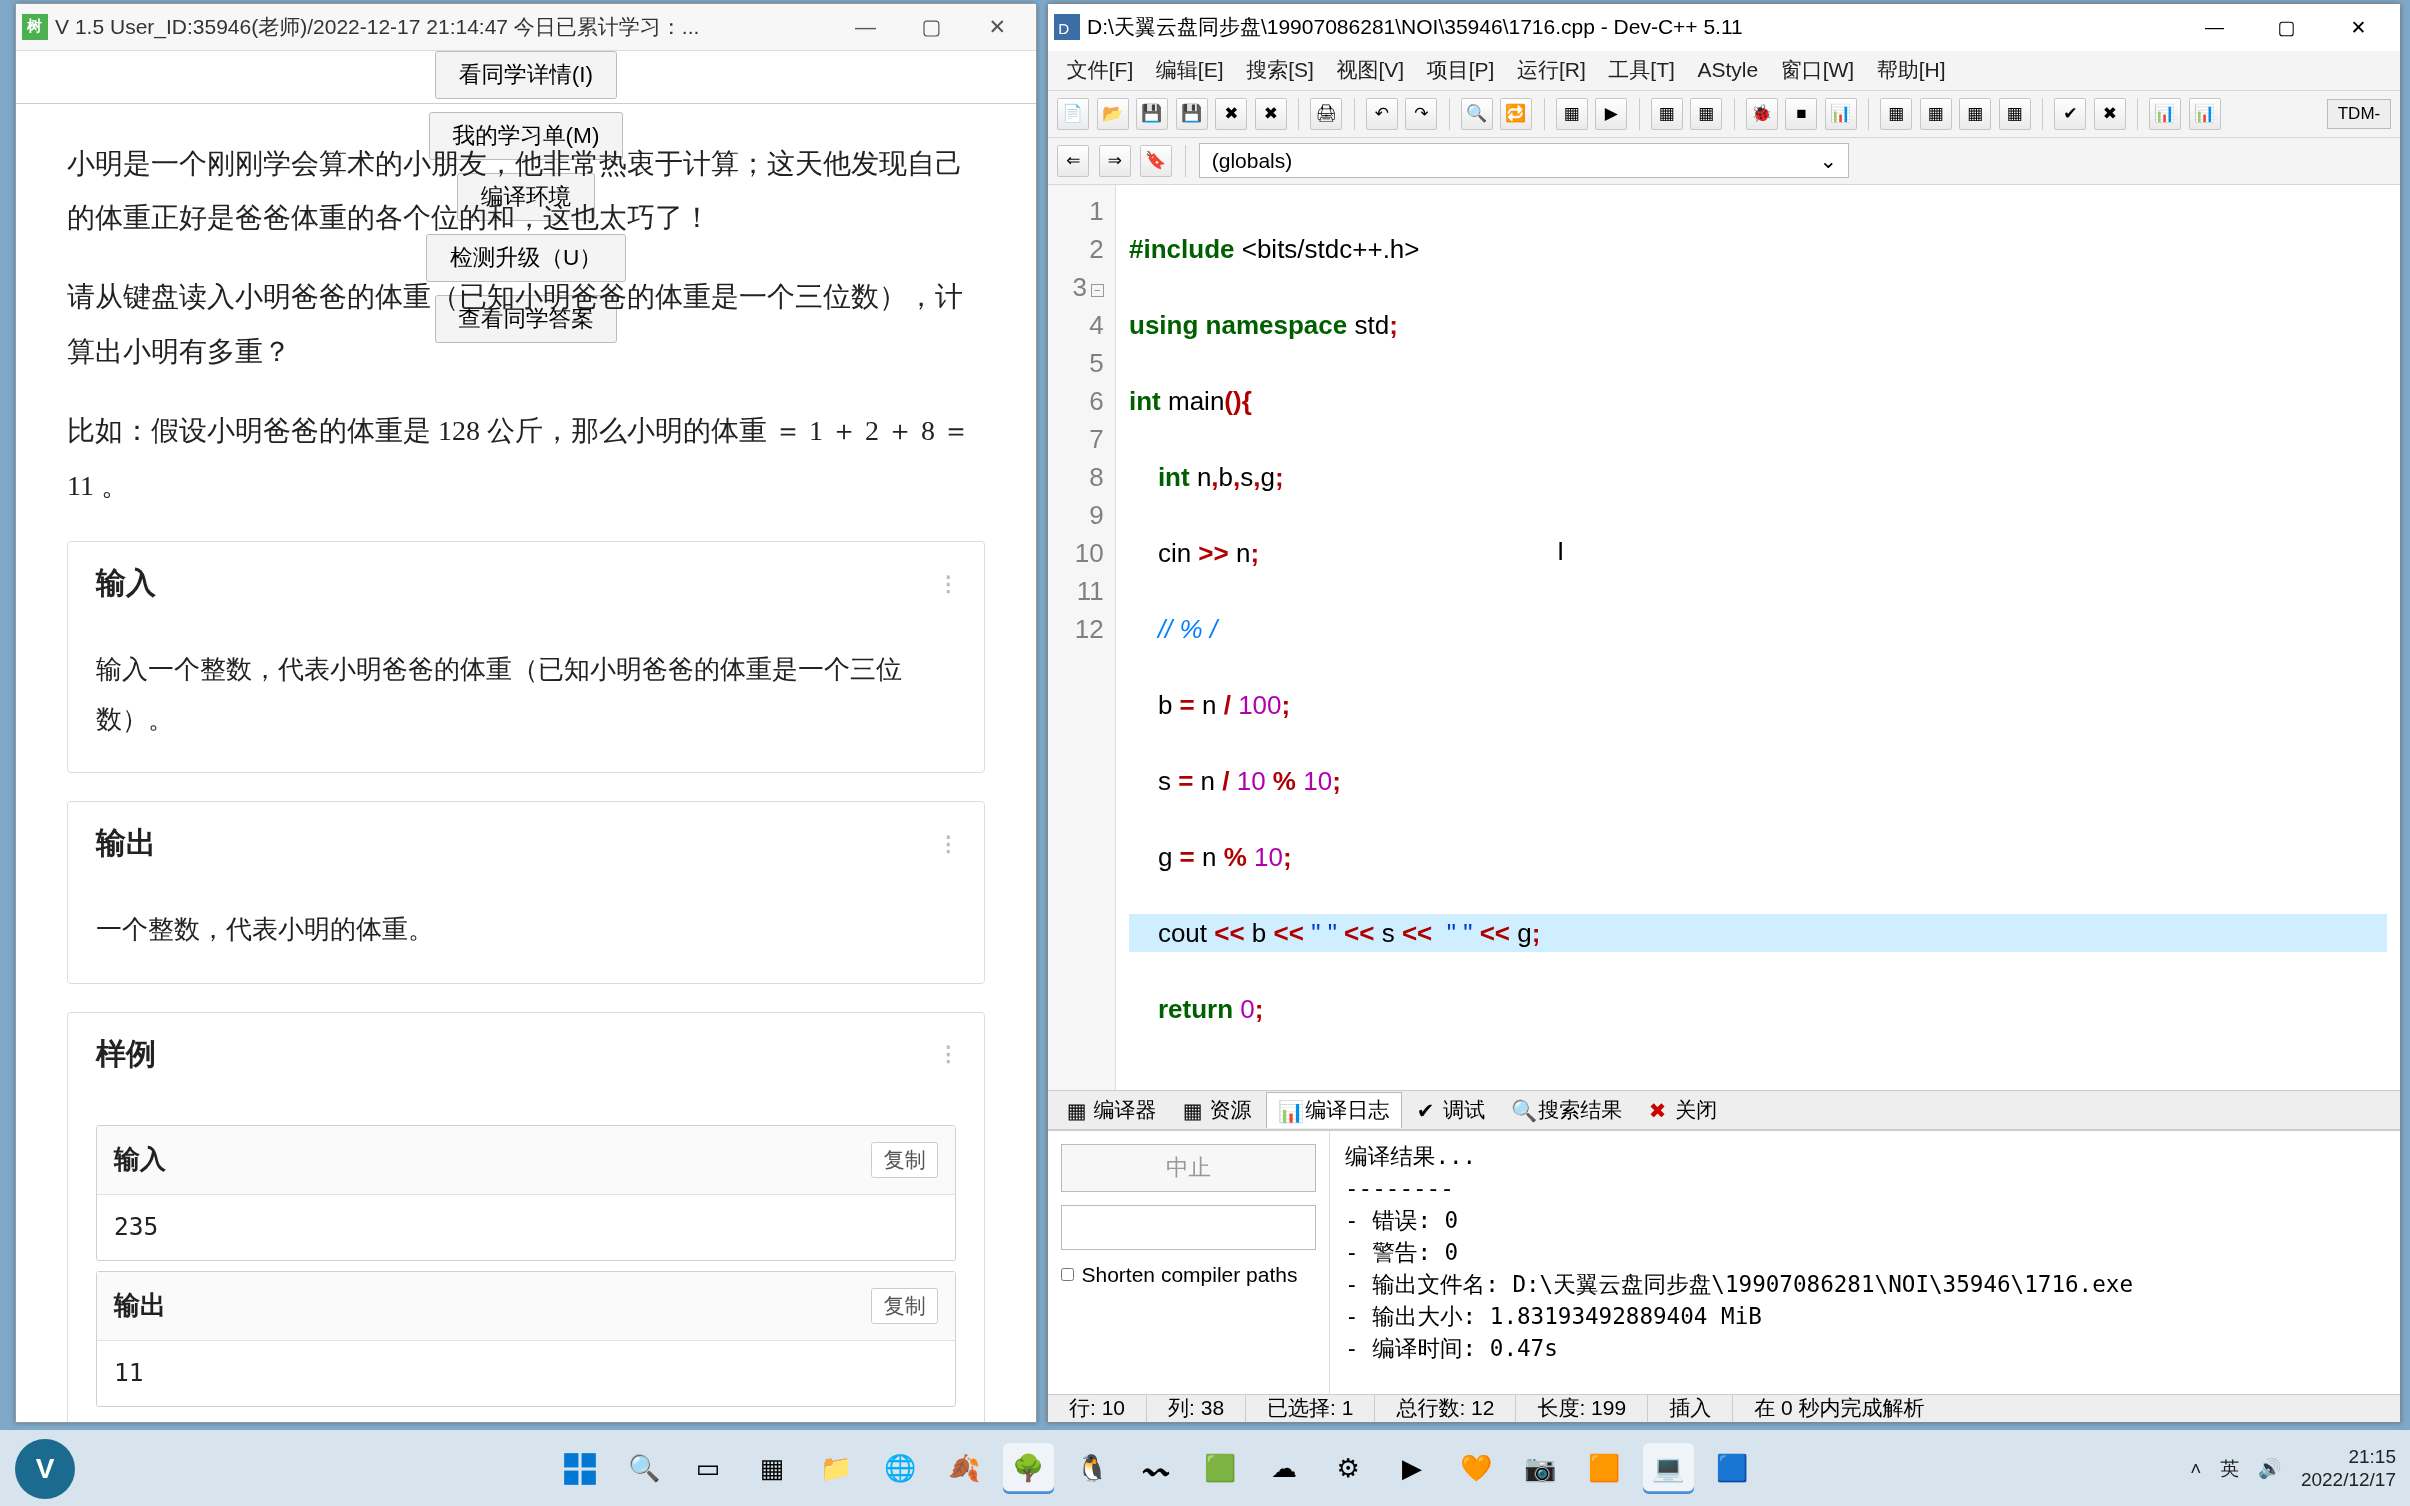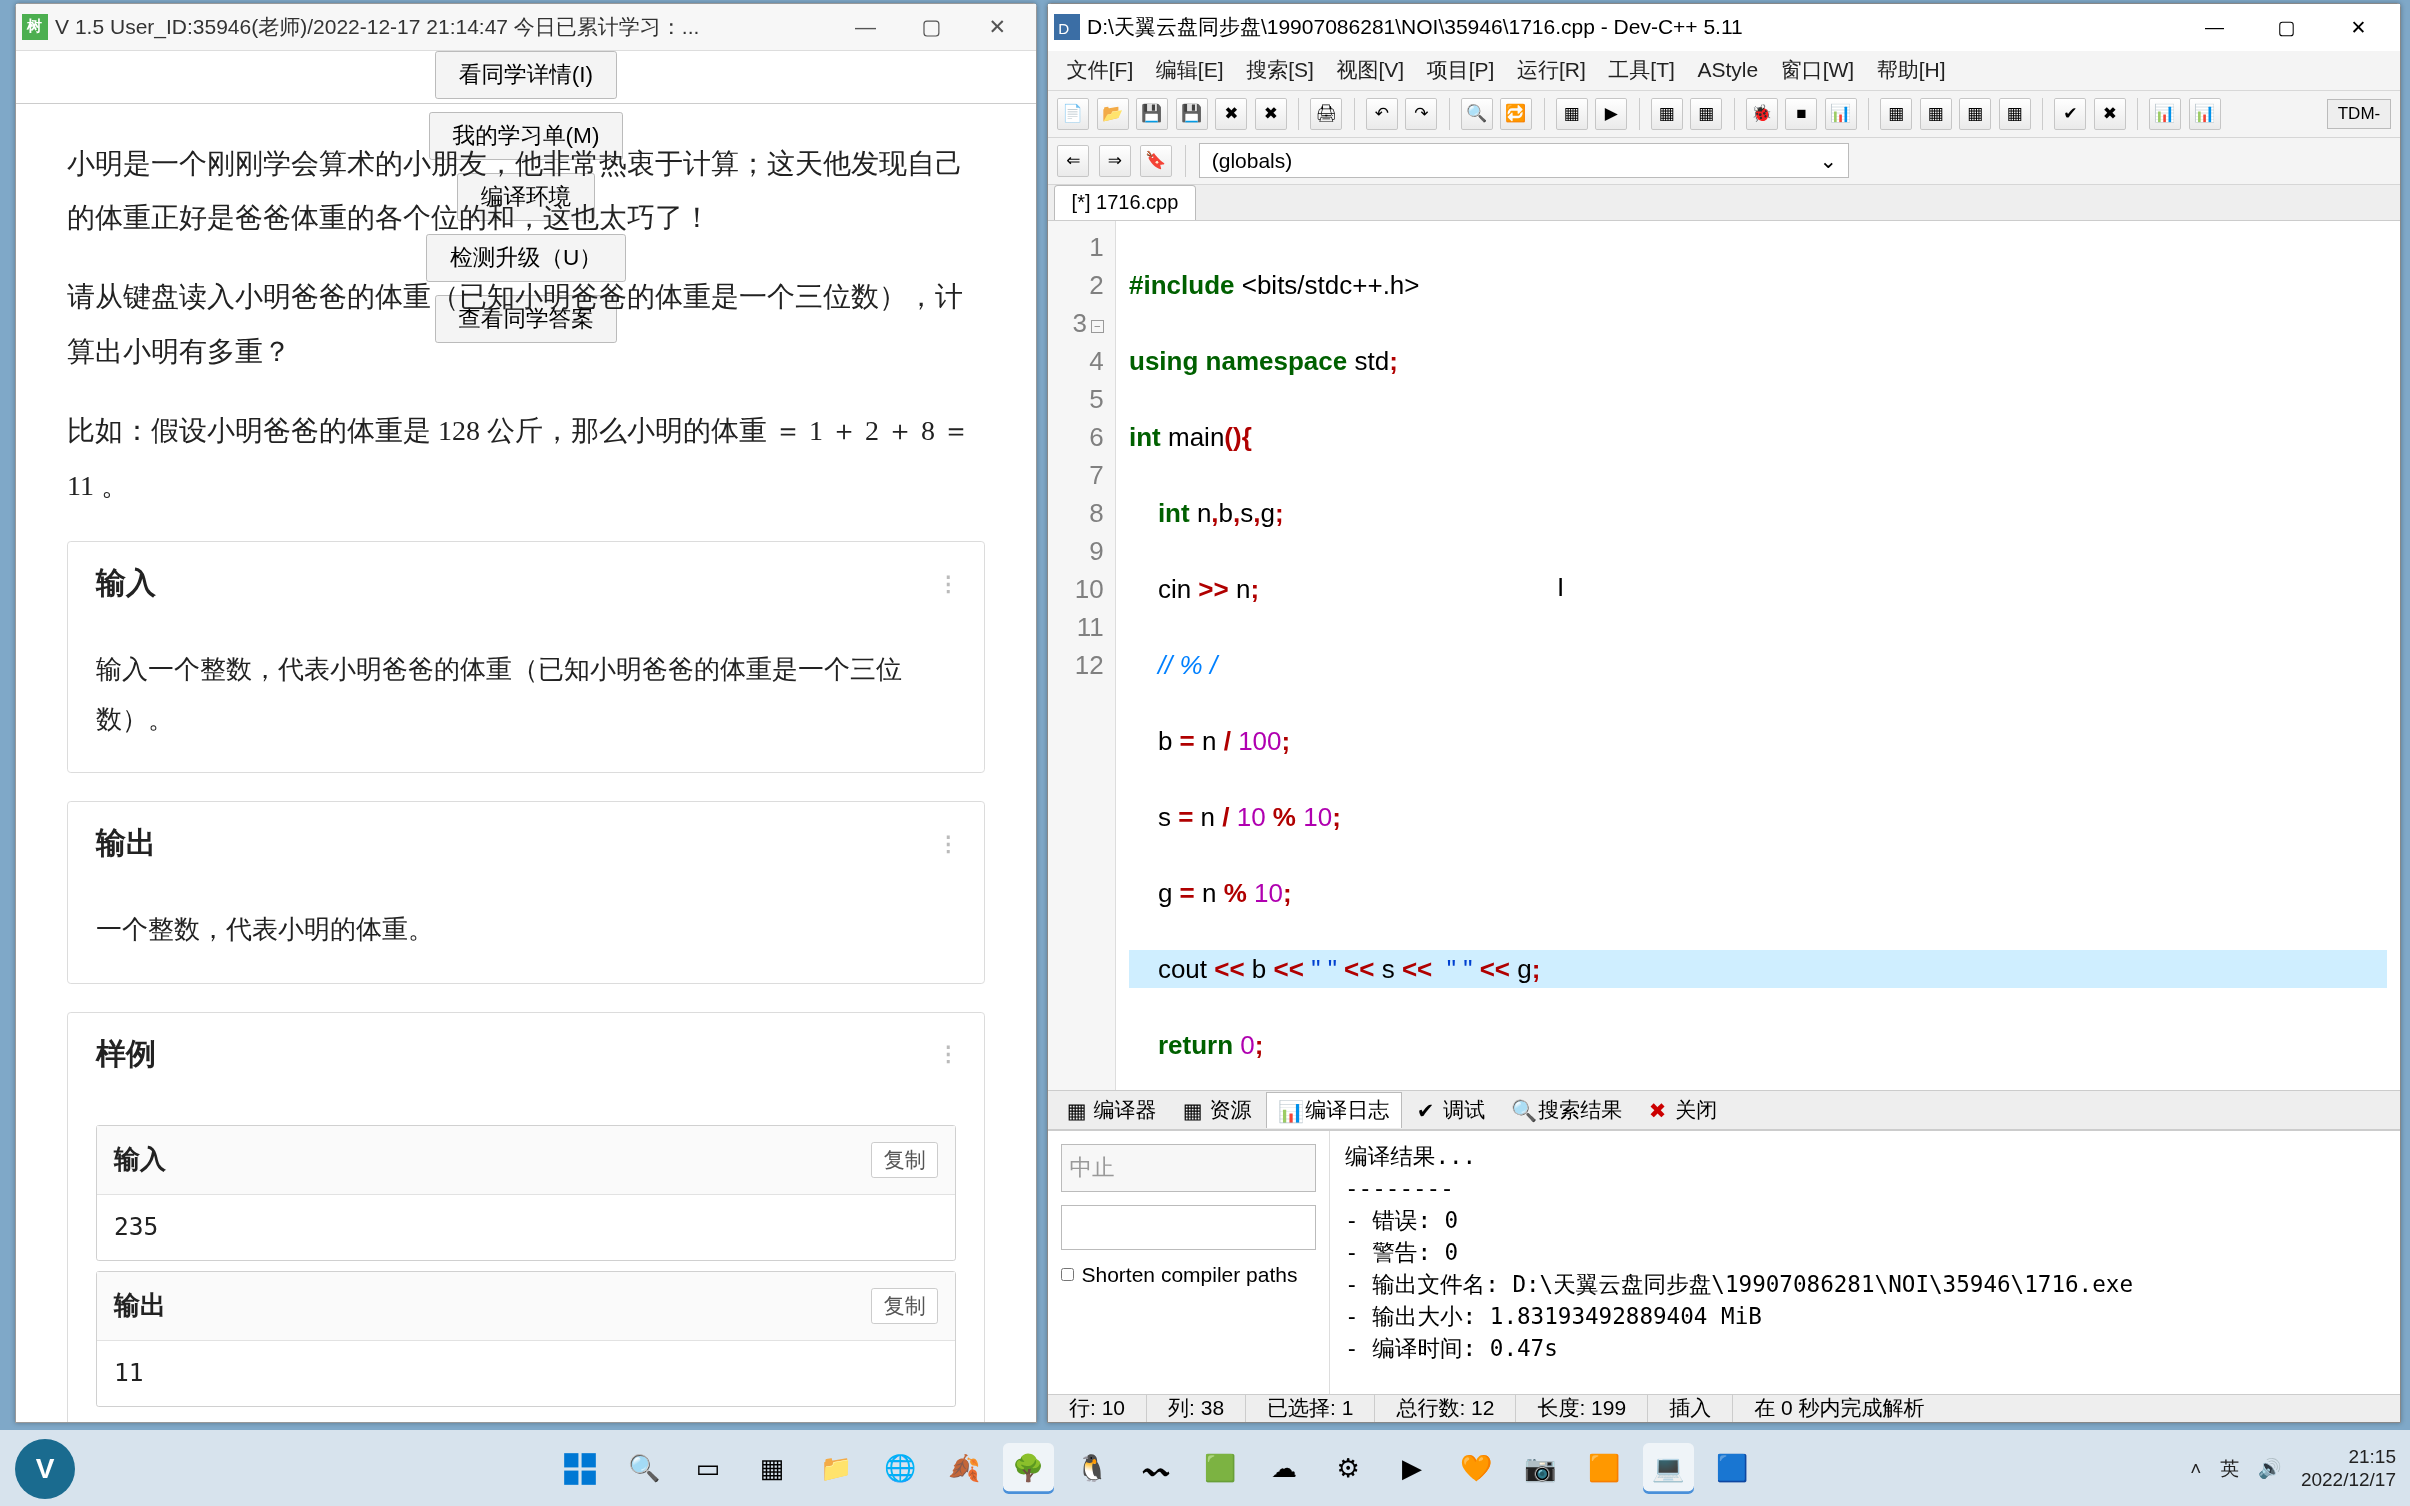--- a/index.html
+++ b/index.html
@@ -64,21 +64,21 @@
 .ty { color:#006000; font-weight:bold; }
 .op { color:#b00000; font-weight:bold; }
 .cursor { position:absolute; color:#000; }
 
 .bottom-tabs { height:40px; display:flex; align-items:center; gap:3.8px; padding:0 7.5px; background:#eee; border-top:0.9px solid #ccc; border-bottom:0.9px solid #ccc; }
 .btab { display:flex; align-items:center; gap:5.6px; padding:3.8px 11.3px; font-size:21px; }
 .bico { width:21px; height:21px; }
 
 .outpanel { height:264px; display:flex; background:#fff; border-top:0.9px solid #ccc; }
 .outleft { width:282px; padding:13px; display:flex; flex-direction:column; gap:13px; border-right:0.9px solid #ddd; }
-.abortbtn { border:0.9px solid #bbb; padding:7.5px; text-align:left; color:#999; background:#f7f7f7; font-size:22.6px; }
+.abortbtn { border:0.9px solid #bbb; padding:7.5px; text-align:center; color:#999; background:#f7f7f7; font-size:22.6px; }
 .pathfield { border:0.9px solid #bbb; height:45px; background:#fff; }
 .shorten { font-size:21px; display:flex; align-items:center; gap:7.5px; }
 .outtext { flex:1; padding:9.4px 15px; font-family:Consolas,"Microsoft YaHei",monospace; font-size:22.6px; line-height:32px; white-space:pre; overflow:auto; }
 
 .statusbar { height:28px; display:flex; align-items:center; background:#eee; border-top:0.9px solid #ccc; font-size:21px; }
 .statusbar .cell { padding:0 21px; border-right:0.9px solid #ccc; }
 
 
 .taskbar { position:absolute; left:0; right:0; bottom:0; height:77px; background:#d7e3ed; display:flex; align-items:center; padding:0 15px; }
 .tb-left { width:60px; height:60px; border-radius:50%; background:#1a6b8f; color:#fff; display:flex; align-items:center; justify-content:center; font-size:28px; font-weight:bold; margin-right:47px; }
@@ -223,23 +223,20 @@
     <div class="tico">⇐</div>
     <div class="tico">⇒</div>
     <div class="tico">🔖</div>
     <div class="tsep"></div>
     <div class="globals">
         <span>(globals)</span>
         <span>⌄</span>
       </div>
   </div>
 
-  <div class="filetab">
-    <div class="t">[*] 1716.cpp</div>
-  </div>
 
   <div class="editarea">
     <div class="gutter">
       <div>1</div>
       <div>2</div>
       <div><span>3</span><span class="gfold">−</span></div>
       <div>4</div>
       <div>5</div>
       <div>6</div>
       <div>7</div>

